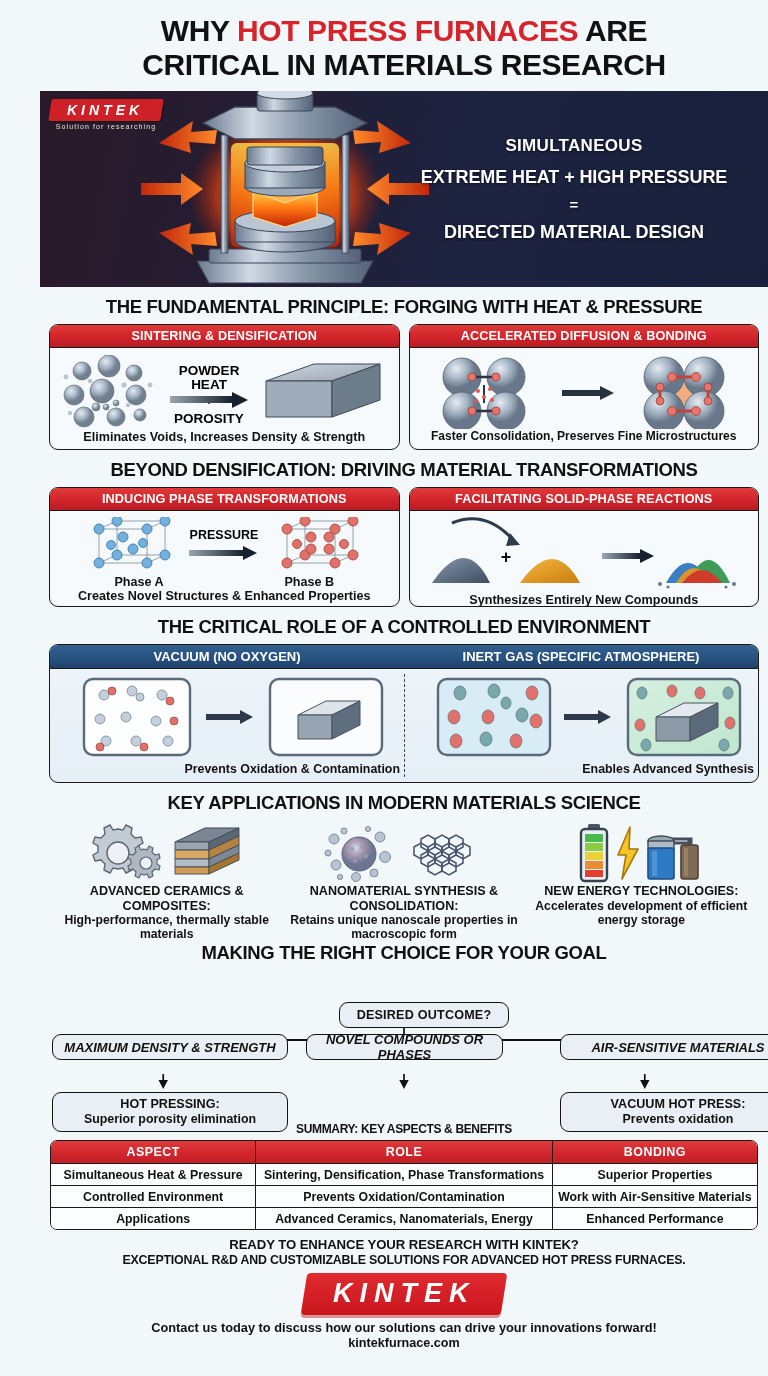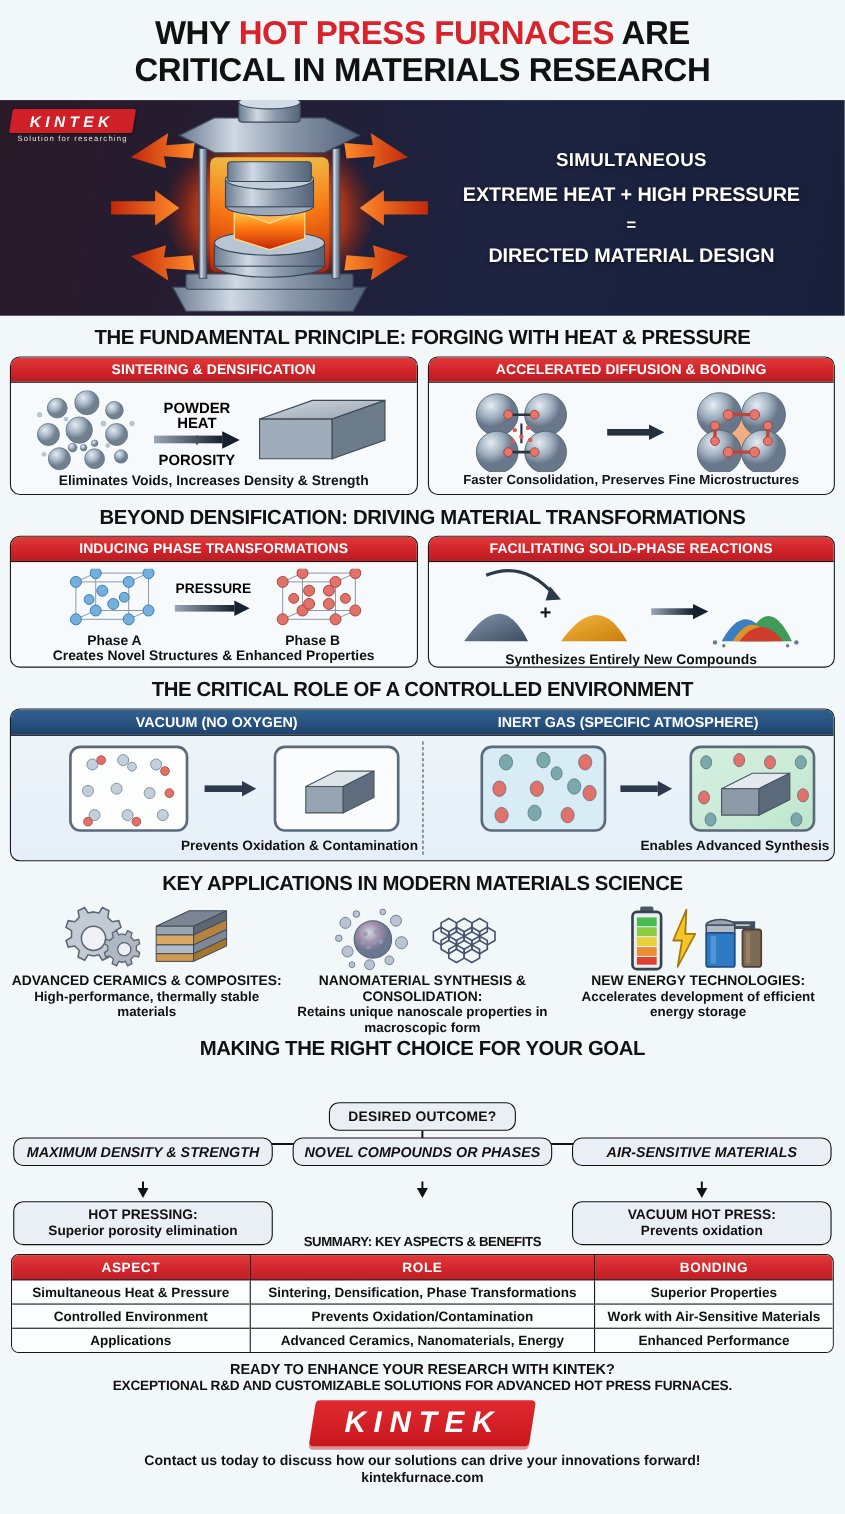--- a/index.html
+++ b/index.html
@@ -4,21 +4,21 @@
 <style>
   * { margin:0; padding:0; box-sizing:border-box; }
   html,body { width:768px; height:1376px; }
   body {
     font-family:"Liberation Sans", sans-serif;
     background:#f2f7fa;
     color:#111;
     overflow:hidden;
     position:relative;
   }
-  .page { width:768px; height:1376px; position:relative; background:#f2f7fa; }
+  .page { width:768px; height:1376px; position:relative; background:#f2f7fa;padding-left:40px; }
 
   
   .title-wrap { padding:14px 24px 10px; text-align:center; }
   .title-line { font-size:30px; font-weight:bold; letter-spacing:-0.4px; line-height:1.12; }
   .hl-red { color:#d8232a; }
 
   
   .hero {
     position:relative; height:196px; width:100%;
     background:linear-gradient(100deg,#2a1a28 0%, #241d33 28%, #1d2340 58%, #18203c 100%);
@@ -89,21 +89,21 @@
   
   .tree { position:relative; height:150px; margin-top:2px; }
   .node {
     position:absolute; background:#e9eff4; border:1.9px solid #121212; border-radius:9px;
     text-align:center; font-weight:bold; display:flex; flex-direction:column;
     align-items:center; justify-content:center;
   }
   .node.root { left:299px; top:32px; width:170px; height:26px; font-size:12.6px; letter-spacing:.2px; }
   .node.mid { top:64px; height:26px; font-size:13px;font-style:italic; }
   .node.leaf { top:122px; height:40px; font-size:12.6px; line-height:1.2; }
-  .m1 { left:12px; width:236px; } .m2 { left:266px; width:236px; } .m3 { left:520px; width:236px; }
+  .m1 { left:12px; width:236px; } .m2 { left:266px; width:197px; } .m3 { left:520px; width:236px; }
   .tree svg { position:absolute; inset:0; width:100%; height:100%; }
   .leaf-sub { font-weight:bold; font-size:12.4px; }
 
   
   .tbl-wrap { margin:3px 10px 0; border:1.7px solid #1a1a1a; border-radius:7px; overflow:hidden; background:#fff; }
   table { width:100%; border-collapse:collapse; }
   th {
     background:linear-gradient(180deg,#e03a3a 0%,#d2262d 55%,#c01f26 100%);
     color:#fff; font-size:12.4px; font-weight:bold; padding:4px 2px; letter-spacing:.5px;
     border-right:1.5px solid #1a1a1a;

